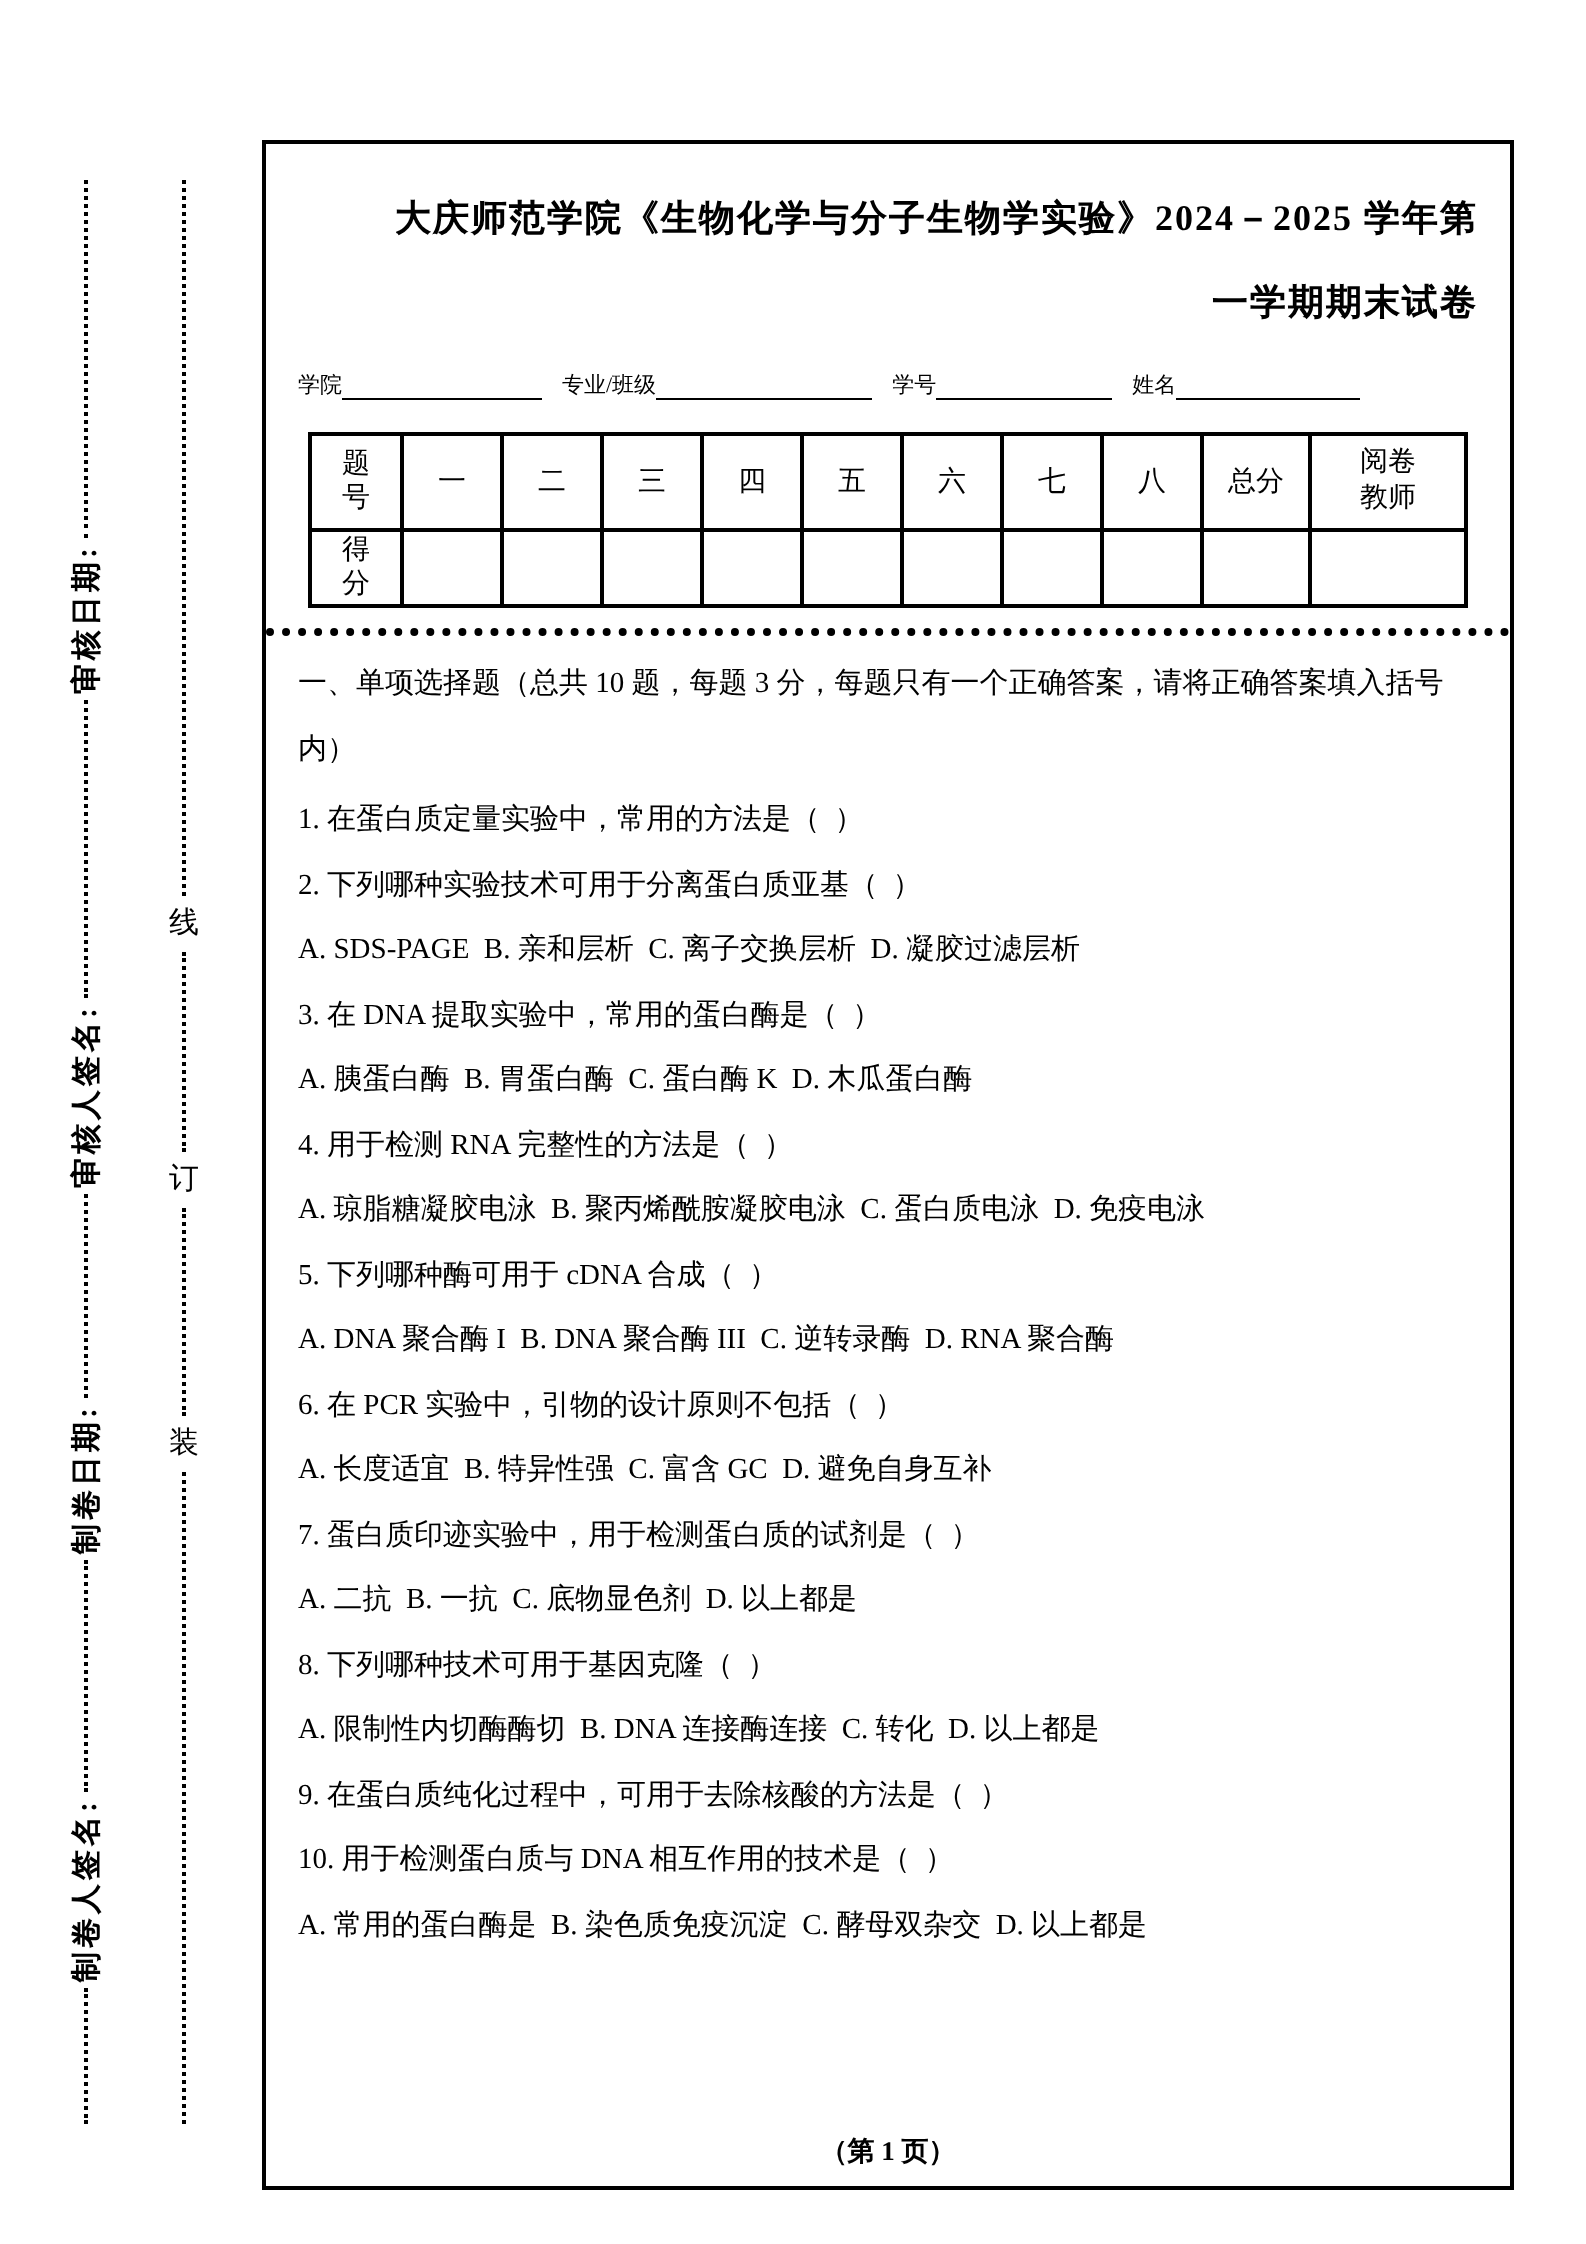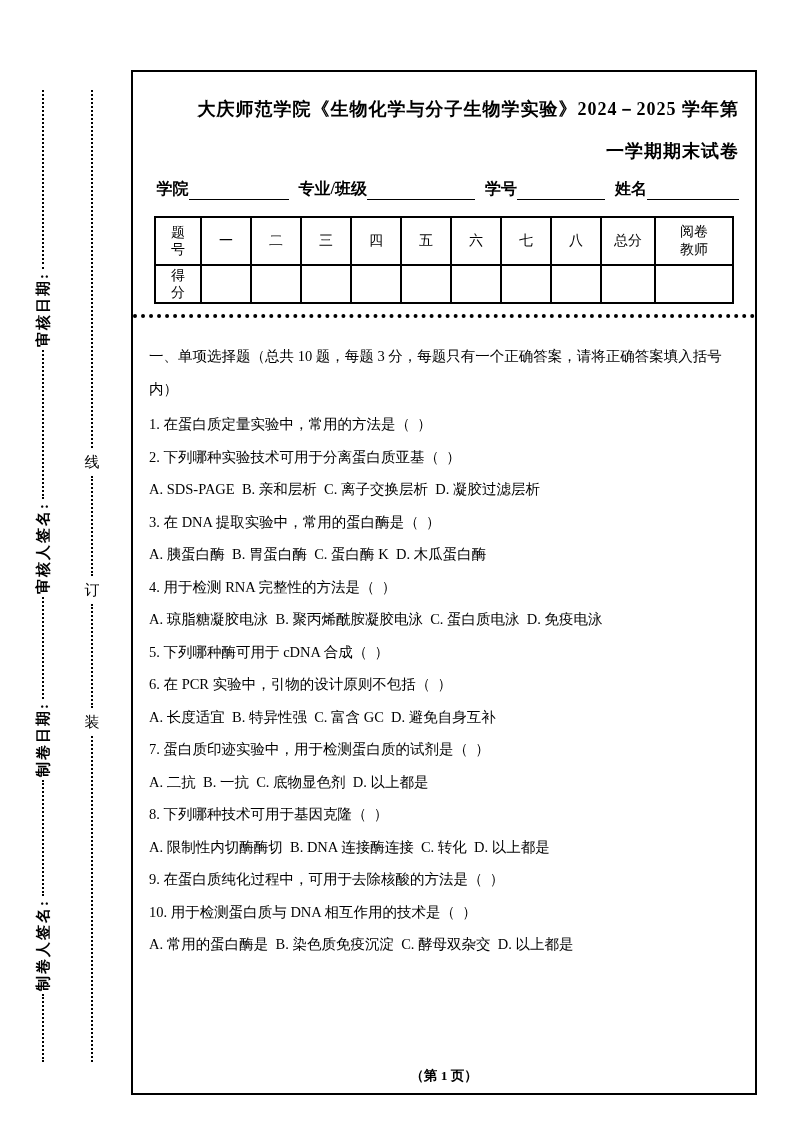--- a/index.html
+++ b/index.html
@@ -68,24 +68,24 @@
     text-align: right;
     font-size: 18px;
     font-weight: bold;
     line-height: 42px;
     letter-spacing: 1px;
     white-space: nowrap;
   }
   .form-line {
     display: flex;
     align-items: flex-end;
-    justify-content: flex-end;
+    justify-content: flex-start;
     margin-top: 6px;
-    font-size: 16px;
-    font-weight: bold;
+    font-size: 11px;
+    font-weight: normal;
     height: 22px;
   }
   .blank { border-bottom: 1.5px solid #000; height: 17px; margin-right: 10px; }
   .b1 { width: 100px; }
   .b2 { width: 108px; }
   .b3 { width: 88px; }
   .b4 { width: 92px; margin-right: 0; }
 
   table.score { border-collapse: collapse; margin: 16px auto 0 auto; }
   table.score td {
@@ -115,21 +115,21 @@
     line-height: 18px;
   }
 
   .dotted-sep {
     border-bottom: 4px dotted #000;
     margin: 10px -16px 0 -16px;
     height: 0;
   }
 
   .section-heading {
-    margin-top: 22px;
+    margin-top: 8px;
     font-size: 14.5px;
     line-height: 33px;
     white-space: pre-wrap;
   }
   .questions { margin-top: 2px; }
   .qline {
     font-size: 14.5px;
     line-height: 32.5px;
     white-space: pre-wrap;
   }
@@ -222,20 +222,21 @@
 
   <div class="questions">
     <div class="qline">1. 在蛋白质定量实验中，常用的方法是（  ）</div>
     <div class="qline">2. 下列哪种实验技术可用于分离蛋白质亚基（  ）</div>
     <div class="qline">A. SDS-PAGE  B. 亲和层析  C. 离子交换层析  D. 凝胶过滤层析</div>
     <div class="qline">3. 在 DNA 提取实验中，常用的蛋白酶是（  ）</div>
     <div class="qline">A. 胰蛋白酶  B. 胃蛋白酶  C. 蛋白酶 K  D. 木瓜蛋白酶</div>
     <div class="qline">4. 用于检测 RNA 完整性的方法是（  ）</div>
     <div class="qline">A. 琼脂糖凝胶电泳  B. 聚丙烯酰胺凝胶电泳  C. 蛋白质电泳  D. 免疫电泳</div>
     <div class="qline">5. 下列哪种酶可用于 cDNA 合成（  ）</div>
+    <div class="qline">A. DNA 聚合酶 I  B. DNA 聚合酶 III  C. 逆转录酶  D. RNA 聚合酶</div>
     <div class="qline">6. 在 PCR 实验中，引物的设计原则不包括（  ）</div>
     <div class="qline">A. 长度适宜  B. 特异性强  C. 富含 GC  D. 避免自身互补</div>
     <div class="qline">7. 蛋白质印迹实验中，用于检测蛋白质的试剂是（  ）</div>
     <div class="qline">A. 二抗  B. 一抗  C. 底物显色剂  D. 以上都是</div>
     <div class="qline">8. 下列哪种技术可用于基因克隆（  ）</div>
     <div class="qline">A. 限制性内切酶酶切  B. DNA 连接酶连接  C. 转化  D. 以上都是</div>
     <div class="qline">9. 在蛋白质纯化过程中，可用于去除核酸的方法是（  ）</div>
     <div class="qline">10. 用于检测蛋白质与 DNA 相互作用的技术是（  ）</div>
     <div class="qline">A. 常用的蛋白酶是  B. 染色质免疫沉淀  C. 酵母双杂交  D. 以上都是</div>
   </div>

